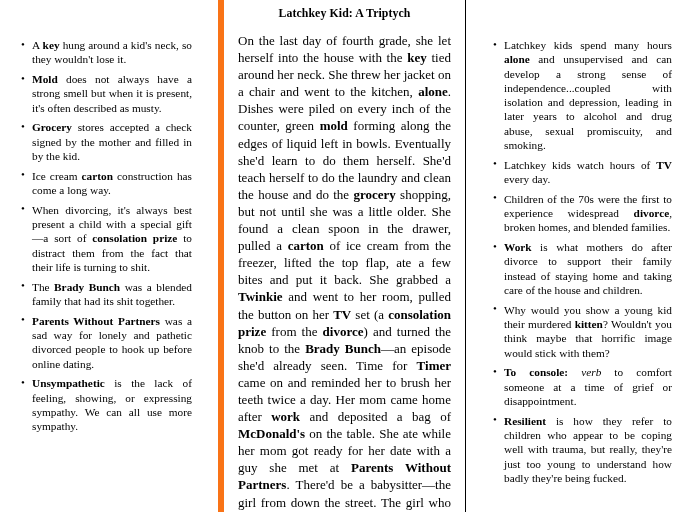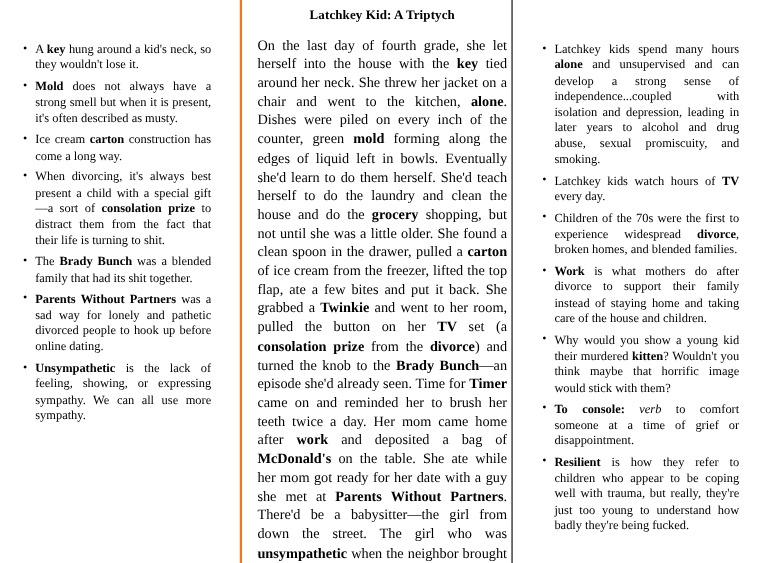--- a/index.html
+++ b/index.html
@@ -26,22 +26,22 @@
   .col {
     box-sizing: border-box;
     position: relative;
   }
   .col-left {
     width: 218px;
     padding: 26px 14px 6px 8px;
   }
   .col-mid {
     width: 248px;
-    padding: 6px 4px 6px 14px;
-    border-left: 2px solid #f97316;
+    padding: 6px 14px 6px 14px;
+    border-left: 6px solid #f97316;
     border-right: 1px solid #000;
   }
   .col-right {
     width: 228px;
     padding: 26px 10px 6px 14px;
   }
   ul.bullets {
     list-style: none;
     margin: 12px;
     padding: 0;
@@ -84,20 +84,21 @@
 </style>
 </head>
 <body>
 
 <div class="page">
 
   <div class="col col-left">
     <ul class="bullets">
       <li>A <b>key</b> hung around a kid's neck, so they wouldn't lose it.</li>
       <li><b>Mold</b> does not always have a strong smell but when it is present, it's often described as musty.</li>
+      <li><b>Grocery</b> stores accepted a check signed by the mother and filled in by the kid.</li>
       <li>Ice cream <b>carton</b> construction has come a long way.</li>
       <li>When divorcing, it's always best present a child with a special gift—a sort of <b>consolation prize</b> to distract them from the fact that their life is turning to shit.</li>
       <li>The <b>Brady Bunch</b> was a blended family that had its shit together.</li>
       <li><b>Parents Without Partners</b> was a sad way for lonely and pathetic divorced people to hook up before online dating.</li>
       <li><b>Unsympathetic</b> is the lack of feeling, showing, or expressing sympathy. We can all use more sympathy.</li>
     </ul>
   </div>
 
   <div class="col col-mid">
     <div class="mid-title">Latchkey Kid: A Triptych</div>

